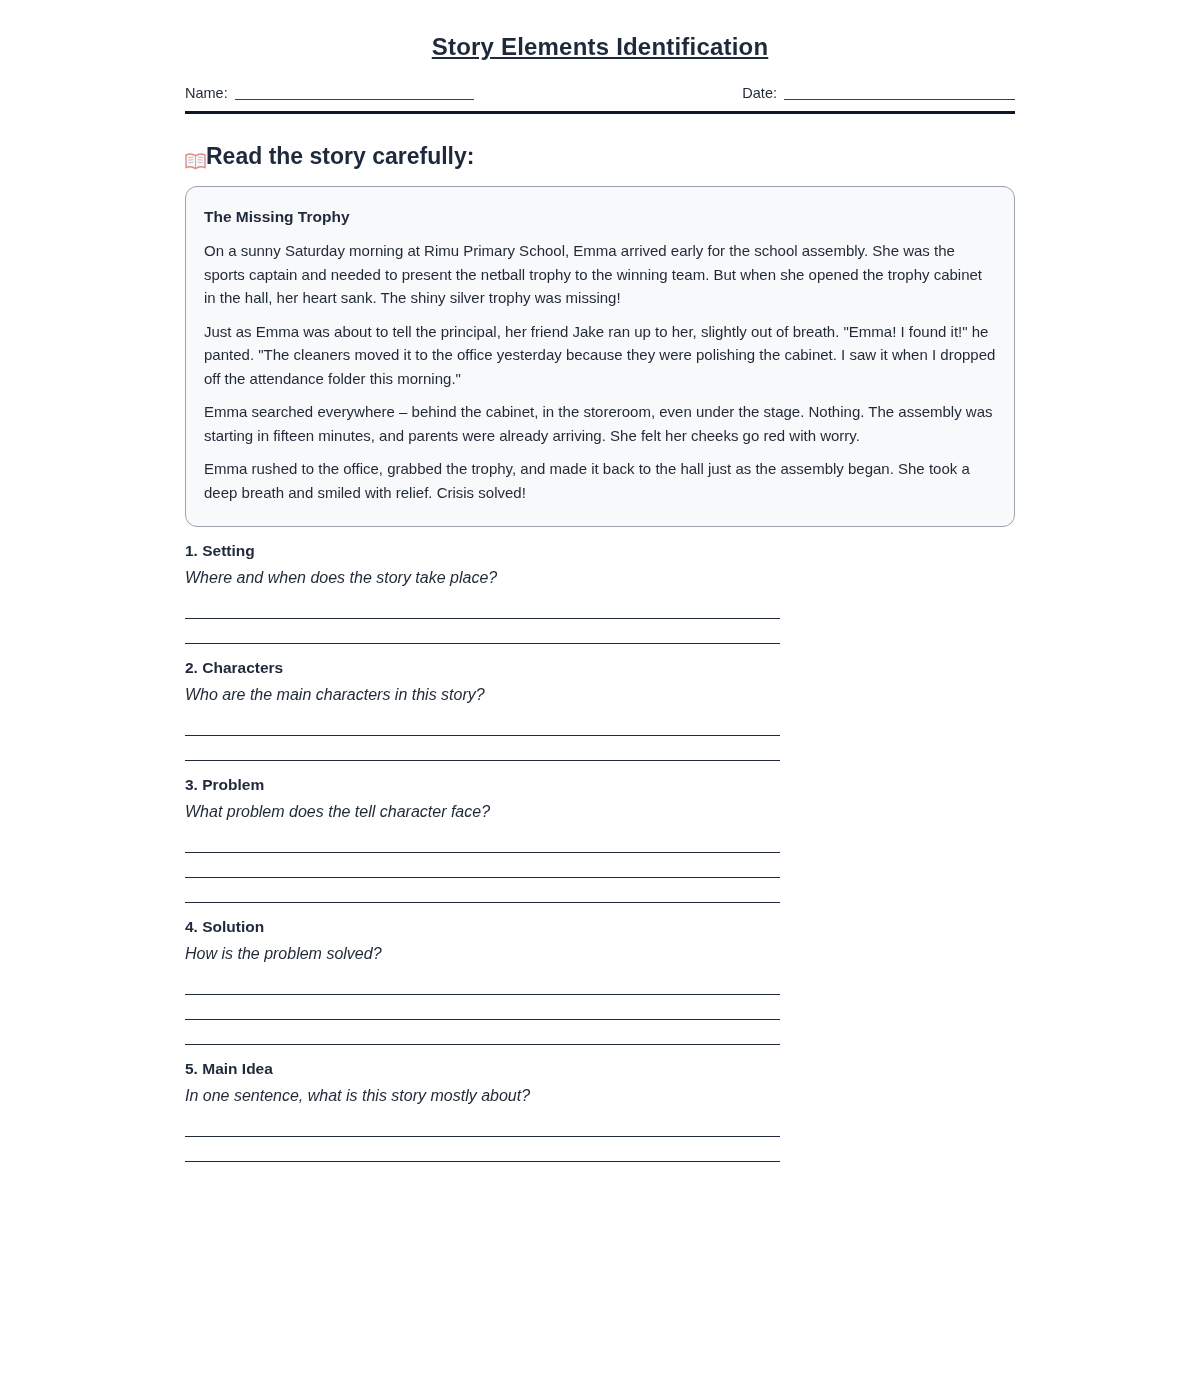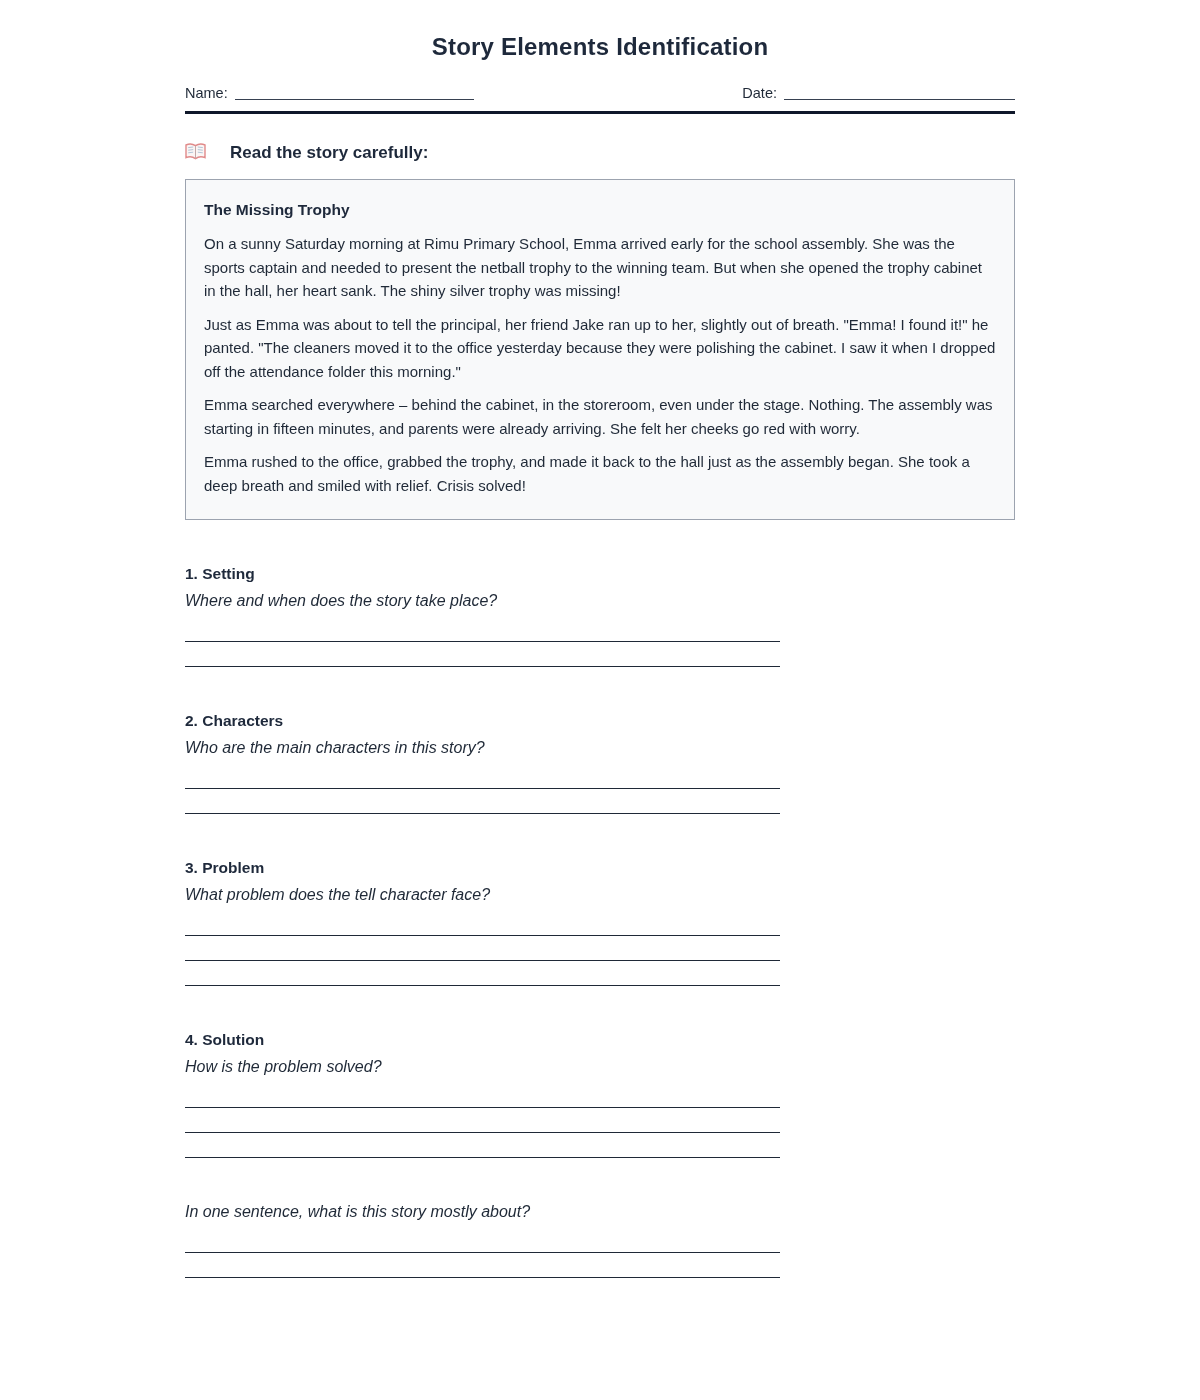--- a/index.html
+++ b/index.html
@@ -18,20 +18,21 @@
     padding-top: 33px;
     padding-bottom: 40px;
   }
   .doc-title {
     font-size: 24px;
     font-weight: bold;
     text-align: center;
     margin: 0;
     color: #1e293b;
     letter-spacing: 0.2px;
+    text-decoration: underline;
   }
   .name-date-row {
     display: flex;
     justify-content: space-between;
     align-items: flex-end;
     margin-top: 24px;
     font-size: 14.5px;
   }
   .field {
     display: flex;
@@ -44,48 +45,48 @@
   }
   .name-line { width: 239px; }
   .date-line { width: 231px; }
   .rule {
     border: none;
     border-top: 3px solid #0f172a;
     margin: 9px 0 0 0;
   }
   .instruction {
     display: flex;
-    align-items: flex-start;
-    gap: 24px;
+    align-items: flex-end;
+    gap: 0;
     margin-top: 29px;
-    font-size: 17px;
+    font-size: 23px;
     font-weight: bold;
     color: #1e293b;
   }
   .book-icon { display: inline-flex; flex: 0 0 auto; }
   .story-box {
     margin-top: 16px;
     background: #f8f9fa;
     border: 1.5px solid #9ca3af;
-    border-radius: 0;
+    border-radius: 12px;
     padding: 21px 18px 22px 18px;
   }
   .story-title {
     font-size: 15.5px;
     font-weight: bold;
     margin: 0 0 13px 0;
     color: #1e293b;
   }
   .story-box p {
     font-size: 15px;
     line-height: 23.5px;
     margin: 6px 0 10px 0;
   }
   .story-box p:last-child { margin-bottom: 0; }
-  .section { margin-top: 45px; }
+  .section { margin-top: 15px; }
   .section:first-of-type { margin-top: 26px; }
   .section-heading {
     font-size: 15.5px;
     font-weight: bold;
     margin: 0;
     color: #1e293b;
   }
   .section-question {
     font-style: italic;
     font-size: 16px;
@@ -174,20 +175,21 @@
     <h3 class="section-heading">4. Solution</h3>
     <p class="section-question">How is the problem solved?</p>
     <div class="answer-lines">
       <div class="answer-line"></div>
       <div class="answer-line"></div>
       <div class="answer-line"></div>
     </div>
   </div>
 
   <div class="section">
+    <h3 class="section-heading">5. Main Idea</h3>
     <p class="section-question">In one sentence, what is this story mostly about?</p>
     <div class="answer-lines">
       <div class="answer-line"></div>
       <div class="answer-line"></div>
     </div>
   </div>
 
 </div>
 
 </body></html>

